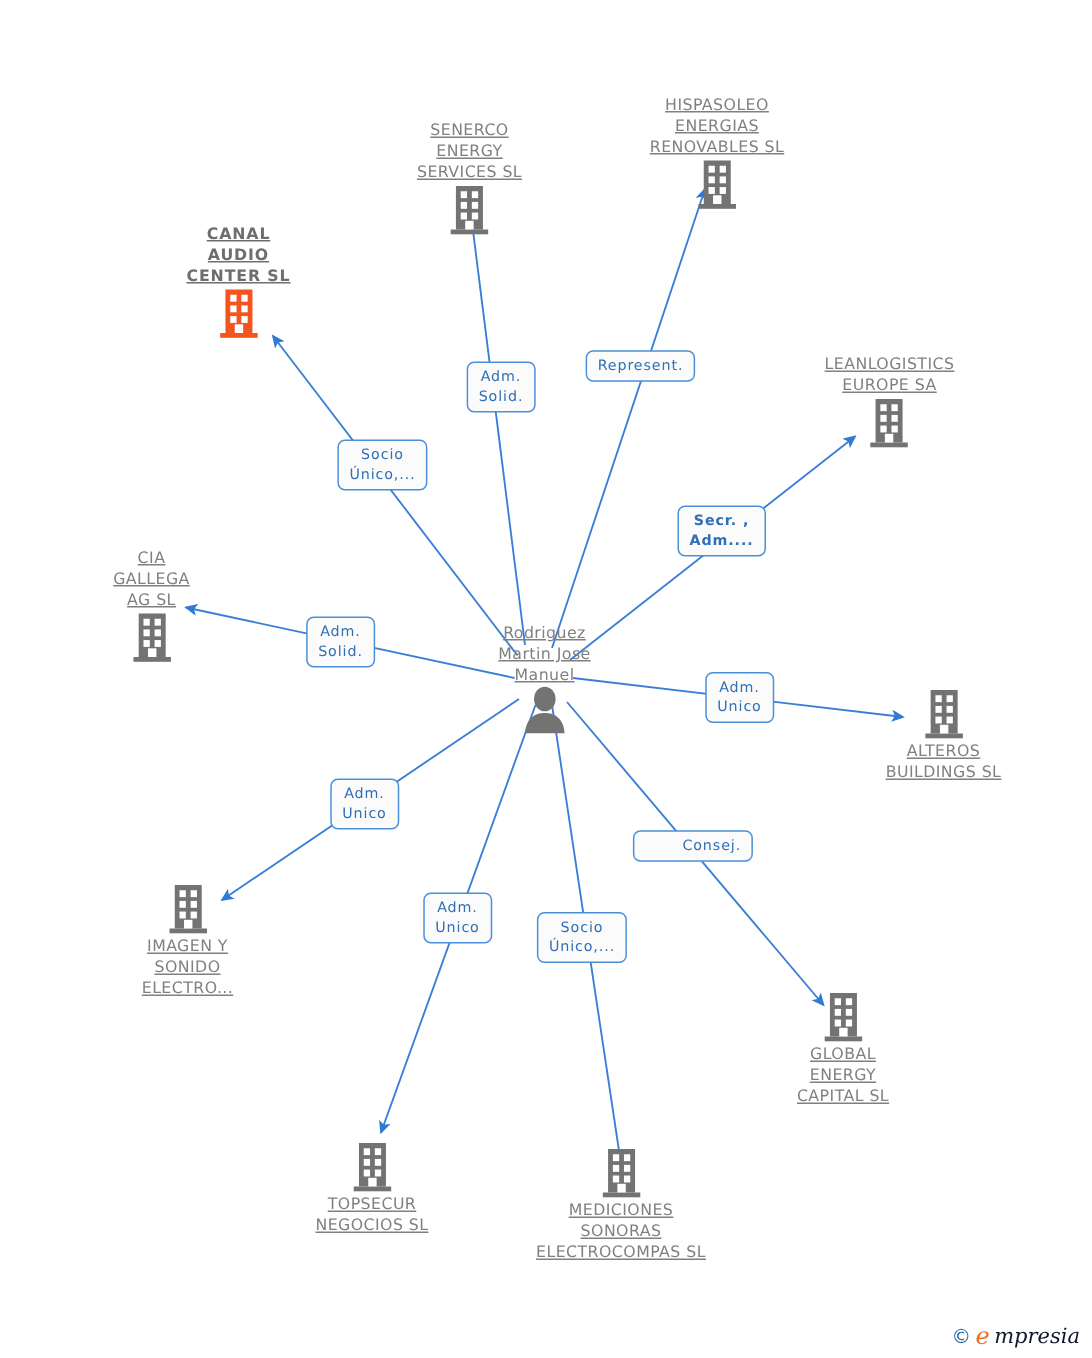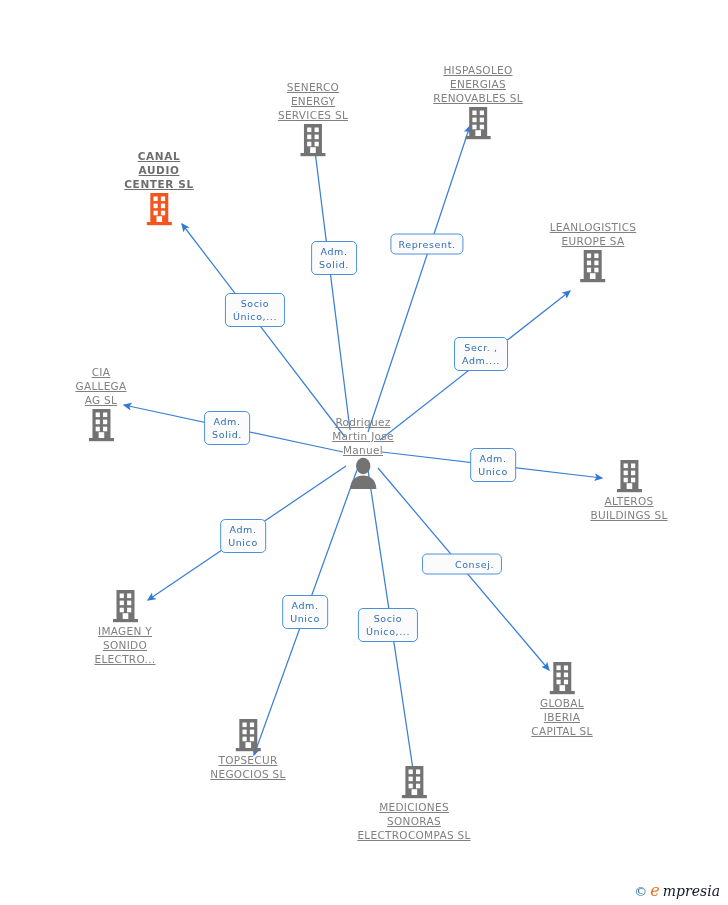--- a/index.html
+++ b/index.html
@@ -121,21 +121,21 @@
           <rect x="1.5" y="31" width="25" height="3.2" fill="#737373"></rect>
           <rect x="8.2" y="5.5" width="4.2" height="4.6" fill="#ffffff"></rect>
           <rect x="15.6" y="5.5" width="4.2" height="4.6" fill="#ffffff"></rect>
           <rect x="8.2" y="12.6" width="4.2" height="4.6" fill="#ffffff"></rect>
           <rect x="15.6" y="12.6" width="4.2" height="4.6" fill="#ffffff"></rect>
           <rect x="8.2" y="19.7" width="4.2" height="4.6" fill="#ffffff"></rect>
           <rect x="15.6" y="19.7" width="4.2" height="4.6" fill="#ffffff"></rect>
           <rect x="11.2" y="25.2" width="5.6" height="5.8" fill="#ffffff"></rect>
         </svg>
       </div>
-      <div class="node" style="left: 593px; top: 252px;">
+      <div class="node" style="left: 593px; top: 268px;">
         <div class="nlabel">LEANLOGISTICS
 EUROPE SA</div>
         <svg class="ico" width="28" height="36" viewBox="0 0 28 36" xmlns="http://www.w3.org/2000/svg">
           <rect x="5" y="2" width="18" height="29" fill="#737373"></rect>
           <rect x="1.5" y="31" width="25" height="3.2" fill="#737373"></rect>
           <rect x="8.2" y="5.5" width="4.2" height="4.6" fill="#ffffff"></rect>
           <rect x="15.6" y="5.5" width="4.2" height="4.6" fill="#ffffff"></rect>
           <rect x="8.2" y="12.6" width="4.2" height="4.6" fill="#ffffff"></rect>
           <rect x="15.6" y="12.6" width="4.2" height="4.6" fill="#ffffff"></rect>
           <rect x="8.2" y="19.7" width="4.2" height="4.6" fill="#ffffff"></rect>
@@ -180,40 +180,40 @@
           <rect x="1.5" y="31" width="25" height="3.2" fill="#737373"></rect>
           <rect x="8.2" y="5.5" width="4.2" height="4.6" fill="#ffffff"></rect>
           <rect x="15.6" y="5.5" width="4.2" height="4.6" fill="#ffffff"></rect>
           <rect x="8.2" y="12.6" width="4.2" height="4.6" fill="#ffffff"></rect>
           <rect x="15.6" y="12.6" width="4.2" height="4.6" fill="#ffffff"></rect>
           <rect x="8.2" y="19.7" width="4.2" height="4.6" fill="#ffffff"></rect>
           <rect x="15.6" y="19.7" width="4.2" height="4.6" fill="#ffffff"></rect>
           <rect x="11.2" y="25.2" width="5.6" height="5.8" fill="#ffffff"></rect>
         </svg>
         <div class="nlabel">GLOBAL
-IBERIA
+ENERGY
 CAPITAL SL</div>
       </div>
       <div class="node" style="left: 414px; top: 803px;">
         <svg class="ico" width="28" height="36" viewBox="0 0 28 36" xmlns="http://www.w3.org/2000/svg">
           <rect x="5" y="2" width="18" height="29" fill="#737373"></rect>
           <rect x="1.5" y="31" width="25" height="3.2" fill="#737373"></rect>
           <rect x="8.2" y="5.5" width="4.2" height="4.6" fill="#ffffff"></rect>
           <rect x="15.6" y="5.5" width="4.2" height="4.6" fill="#ffffff"></rect>
           <rect x="8.2" y="12.6" width="4.2" height="4.6" fill="#ffffff"></rect>
           <rect x="15.6" y="12.6" width="4.2" height="4.6" fill="#ffffff"></rect>
           <rect x="8.2" y="19.7" width="4.2" height="4.6" fill="#ffffff"></rect>
           <rect x="15.6" y="19.7" width="4.2" height="4.6" fill="#ffffff"></rect>
           <rect x="11.2" y="25.2" width="5.6" height="5.8" fill="#ffffff"></rect>
         </svg>
         <div class="nlabel">MEDICIONES
 SONORAS
 ELECTROCOMPAS SL</div>
       </div>
-      <div class="node" style="left: 248px; top: 749px;">
+      <div class="node" style="left: 248px; top: 792px;">
         <svg class="ico" width="28" height="36" viewBox="0 0 28 36" xmlns="http://www.w3.org/2000/svg">
           <rect x="5" y="2" width="18" height="29" fill="#737373"></rect>
           <rect x="1.5" y="31" width="25" height="3.2" fill="#737373"></rect>
           <rect x="8.2" y="5.5" width="4.2" height="4.6" fill="#ffffff"></rect>
           <rect x="15.6" y="5.5" width="4.2" height="4.6" fill="#ffffff"></rect>
           <rect x="8.2" y="12.6" width="4.2" height="4.6" fill="#ffffff"></rect>
           <rect x="15.6" y="12.6" width="4.2" height="4.6" fill="#ffffff"></rect>
           <rect x="8.2" y="19.7" width="4.2" height="4.6" fill="#ffffff"></rect>
           <rect x="15.6" y="19.7" width="4.2" height="4.6" fill="#ffffff"></rect>
           <rect x="11.2" y="25.2" width="5.6" height="5.8" fill="#ffffff"></rect>
@@ -238,21 +238,21 @@
 ELECTRO...</div>
       </div>
     </div>
 
   <div id="edge-labels-layer">
       <div class="edge-label" style="left: 255px; top: 310px;">Socio
 Único,...</div>
       <div class="edge-label" style="left: 334px; top: 258px;">Adm.
 Solid.</div>
       <div class="edge-label" style="left: 427px; top: 244px;">Represent.</div>
-      <div class="edge-label" style="left: 481px; top: 354px;">Secr. ,
+      <div class="edge-label" style="left: 481px; top: 354px; font-weight: bold;">Secr. ,
 Adm....</div>
       <div class="edge-label" style="left: 227px; top: 428px;">Adm.
 Solid.</div>
       <div class="edge-label" style="left: 493px; top: 465px;">Adm.
 Unico</div>
       <div class="edge-label" style="left: 462px; top: 564px; padding-left: 32px;">Consej.</div>
       <div class="edge-label" style="left: 388px; top: 625px;">Socio
 Único,...</div>
       <div class="edge-label" style="left: 305px; top: 612px;">Adm.
 Unico</div>

